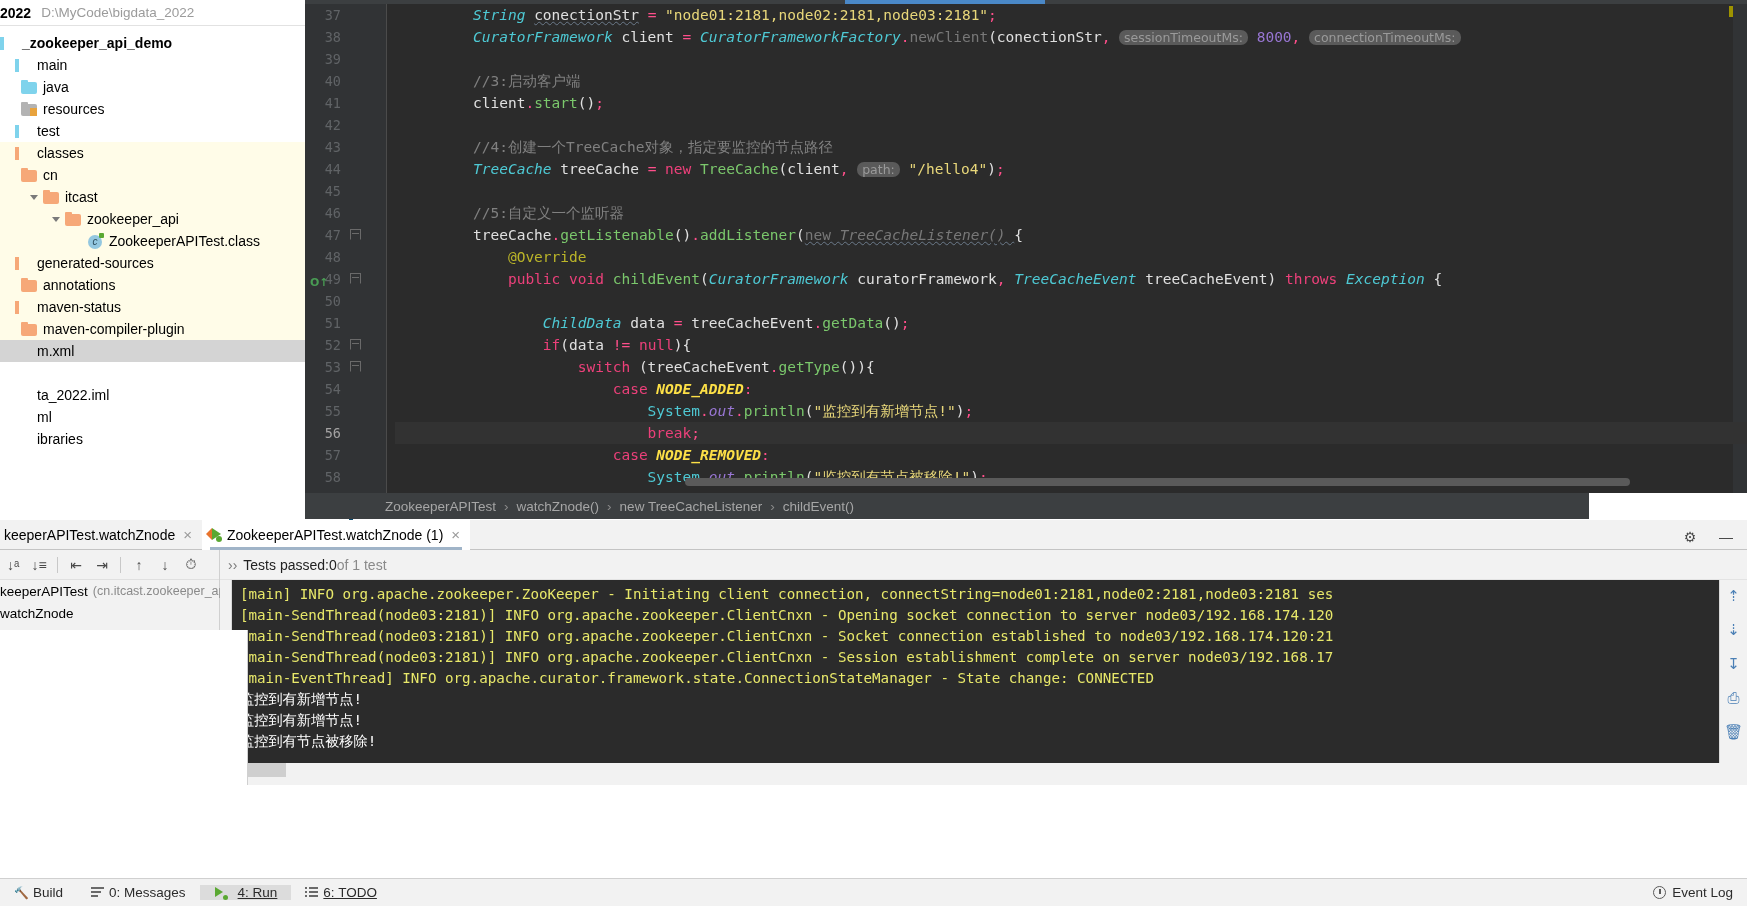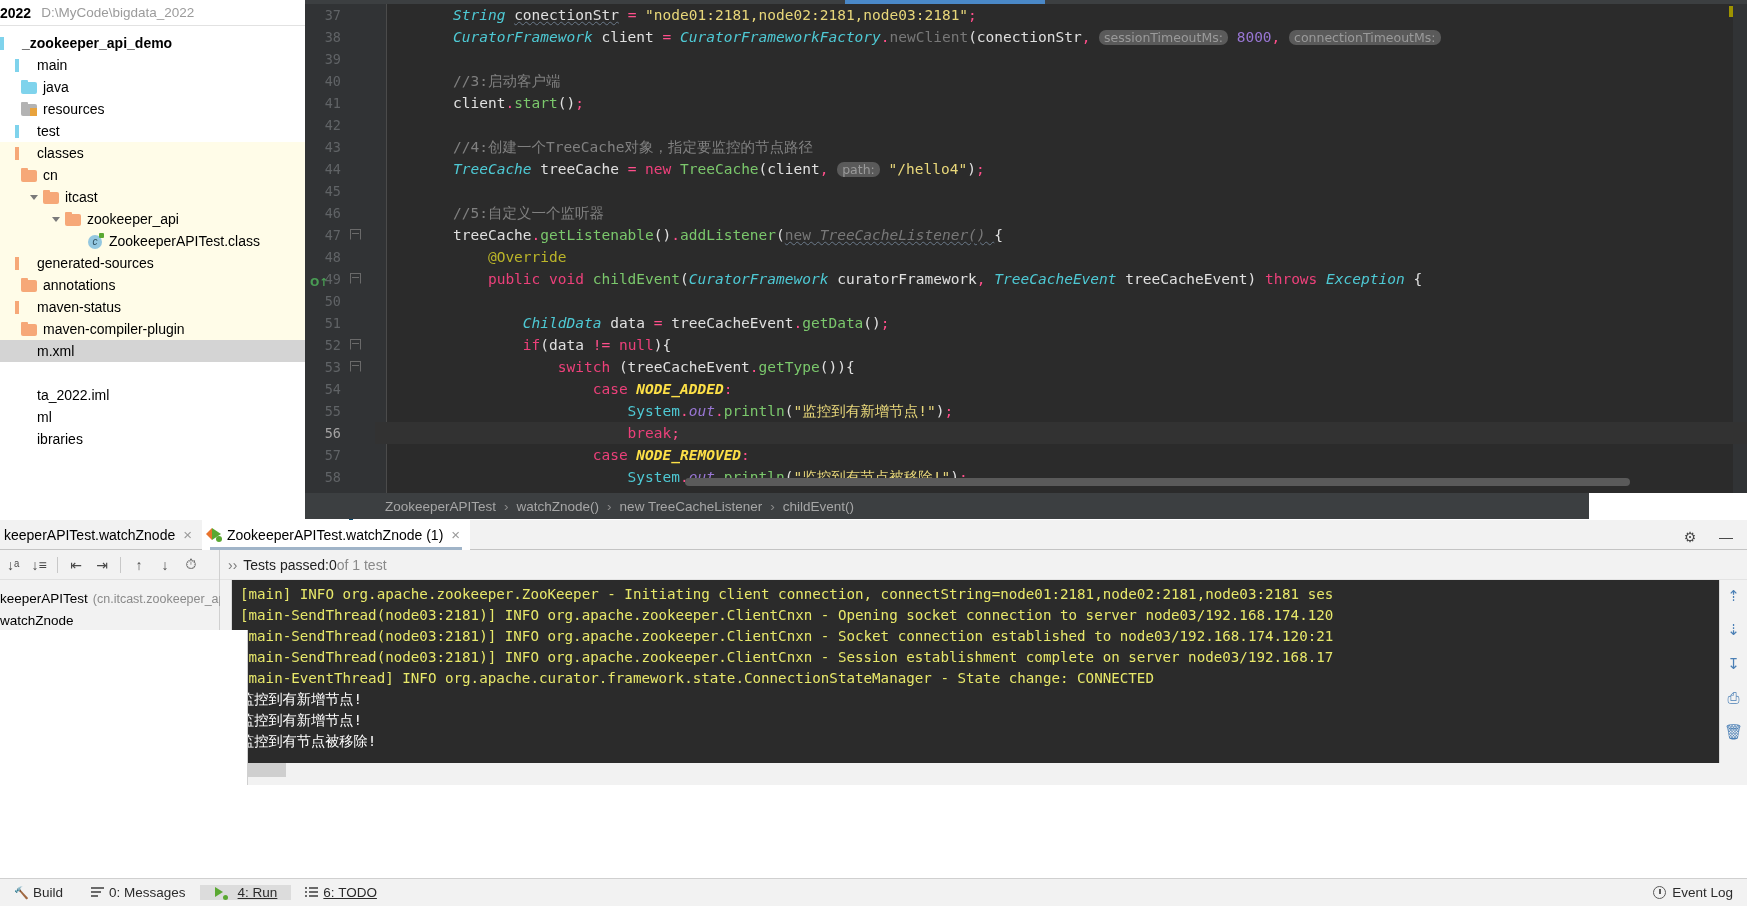--- a/index.html
+++ b/index.html
@@ -98,21 +98,21 @@
     content: ""; position: absolute; left: 1px; top: 3px; width: 7px; height: 1px; background: #6a6a6a;
   }
   .gline .ovr {
     position: absolute; right: 64px; top: 4px; width: 13px; height: 13px;
     color: #499c54; font-size: 11px; font-weight: bold;
     font-family: "DejaVu Sans", sans-serif;
   }
   .gutter-split { position: absolute; left: 81px; top: 4px; width: 1px; height: 489px; background: #4b4b4b; }
 
   .code {
-    position: absolute; left: 70px; top: 4px; right: 0; height: 489px;
+    position: absolute; left: 90px; top: 4px; right: 0; height: 489px;
     font-family: "DejaVu Sans Mono", monospace; font-size: 14.5px;
     white-space: pre; color: #a9b7c6;
   }
   .cline { height: 22px; line-height: 22px; padding-left: 78px; }
   .cline.cur-line { background: #323232; }
   .tk-kw-pink { color: #ec407a; }
   .tk-type { color: #4ec9d4; font-style: italic; }
   .tk-type2 { color: #4ec9d4; }
   .tk-str { color: #e8d77a; }
   .tk-num { color: #9876d3; }
@@ -185,21 +185,21 @@
     border-right: 1px solid #d0d0d0; background: #f2f2f2;
   }
   .run-lt-icons {
     height: 30px; display: flex; align-items: center; gap: 4px; padding-left: 2px;
     border-bottom: 1px solid #e0e0e0;
   }
   .tbi { width: 22px; height: 22px; position: relative; color: #4a4a4a; font-size: 14px;
         display: flex; align-items: center; justify-content: center; }
   .tb-div { width: 1px; height: 16px; background: #c8c8c8; margin: 0 3px; }
   .test-tree { padding-top: 4px; font-size: 13.5px; }
-  .tt-row { height: 22px; display: flex; align-items: flex-end; white-space: nowrap; padding-left: 0px; }
+  .tt-row { height: 22px; display: flex; align-items: flex-start; white-space: nowrap; padding-left: 0px; }
   .tt-sub { color: #8a8a8a; font-size: 12.5px; margin-left: 5px; }
 
   .run-right { flex: 1; display: flex; flex-direction: column; position: relative; }
   .status-strip {
     height: 30px; display: flex; align-items: center; padding-left: 8px;
     font-size: 14px; background: #f2f2f2; color: #222; gap: 6px;
     border-bottom: 1px solid #e3e3e3;
   }
   .chev { color: #7a7a7a; font-size: 14px; }
   .status-grey { color: #8a8a8a; }

